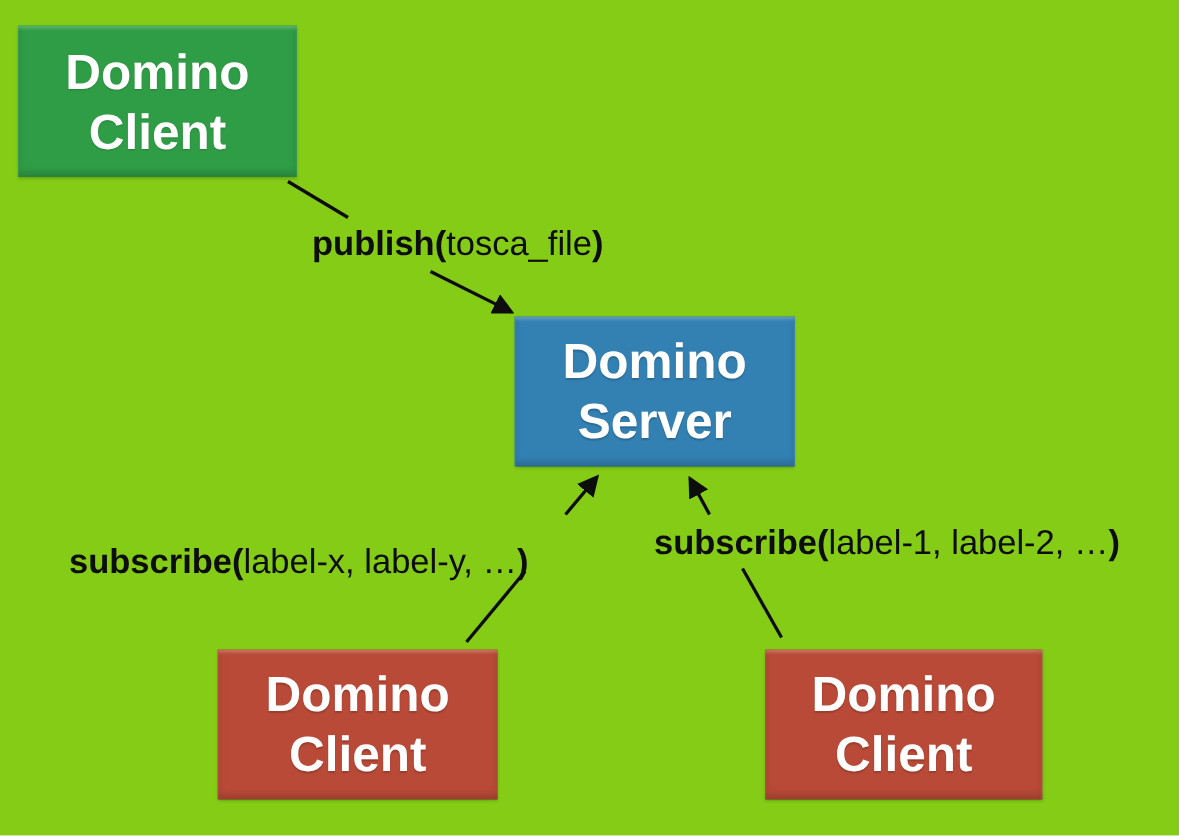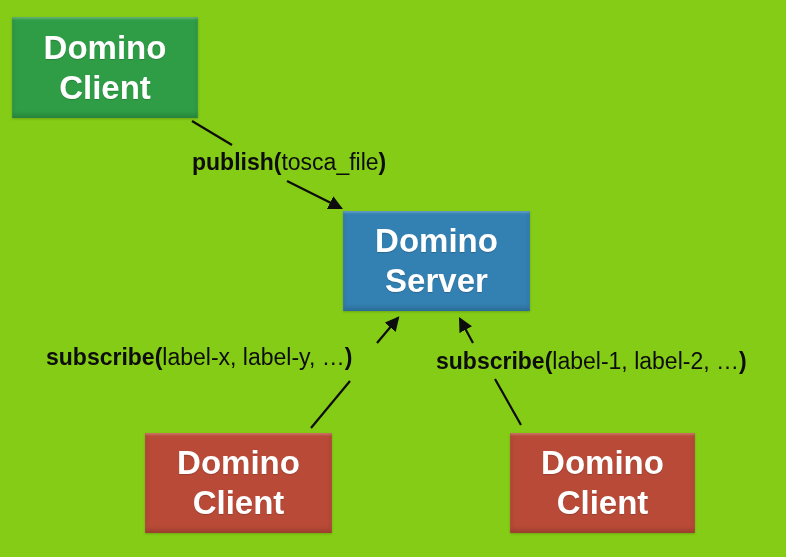--- a/index.html
+++ b/index.html
@@ -40,22 +40,22 @@
   .node-server      { left: 343px; top: 211px; width: 187px; height: 100px; }
   .node-sub-left    { left: 145px; top: 433px; width: 187px; height: 100px; }
   .node-sub-right   { left: 510px; top: 433px; width: 185px; height: 100px; }
   .edge-label {
     position: absolute;
     color: #0d0d0d;
     font-size: 23px;
     white-space: nowrap;
   }
   .edge-label .b { font-weight: bold; }
-  .edge-label-publish   { left: 192px; top: 149px; text-align: center; }
-  .edge-label-sub-left  { left: 46px;  top: 344px; }
+  .edge-label-publish   { left: 208px; top: 149px; text-align: center; }
+  .edge-label-sub-left  { left: 46px;  top: 361px; }
   .edge-label-sub-right { left: 436px; top: 348px; }
   .edge-line { stroke: #0d0d0d; stroke-width: 2.2; fill: none; }
 </style>
 </head>
 <body>
 
 <div id="canvas">
 
   <svg id="edges-svg" viewBox="0 0 786 557" xmlns="http://www.w3.org/2000/svg">
     <defs>

